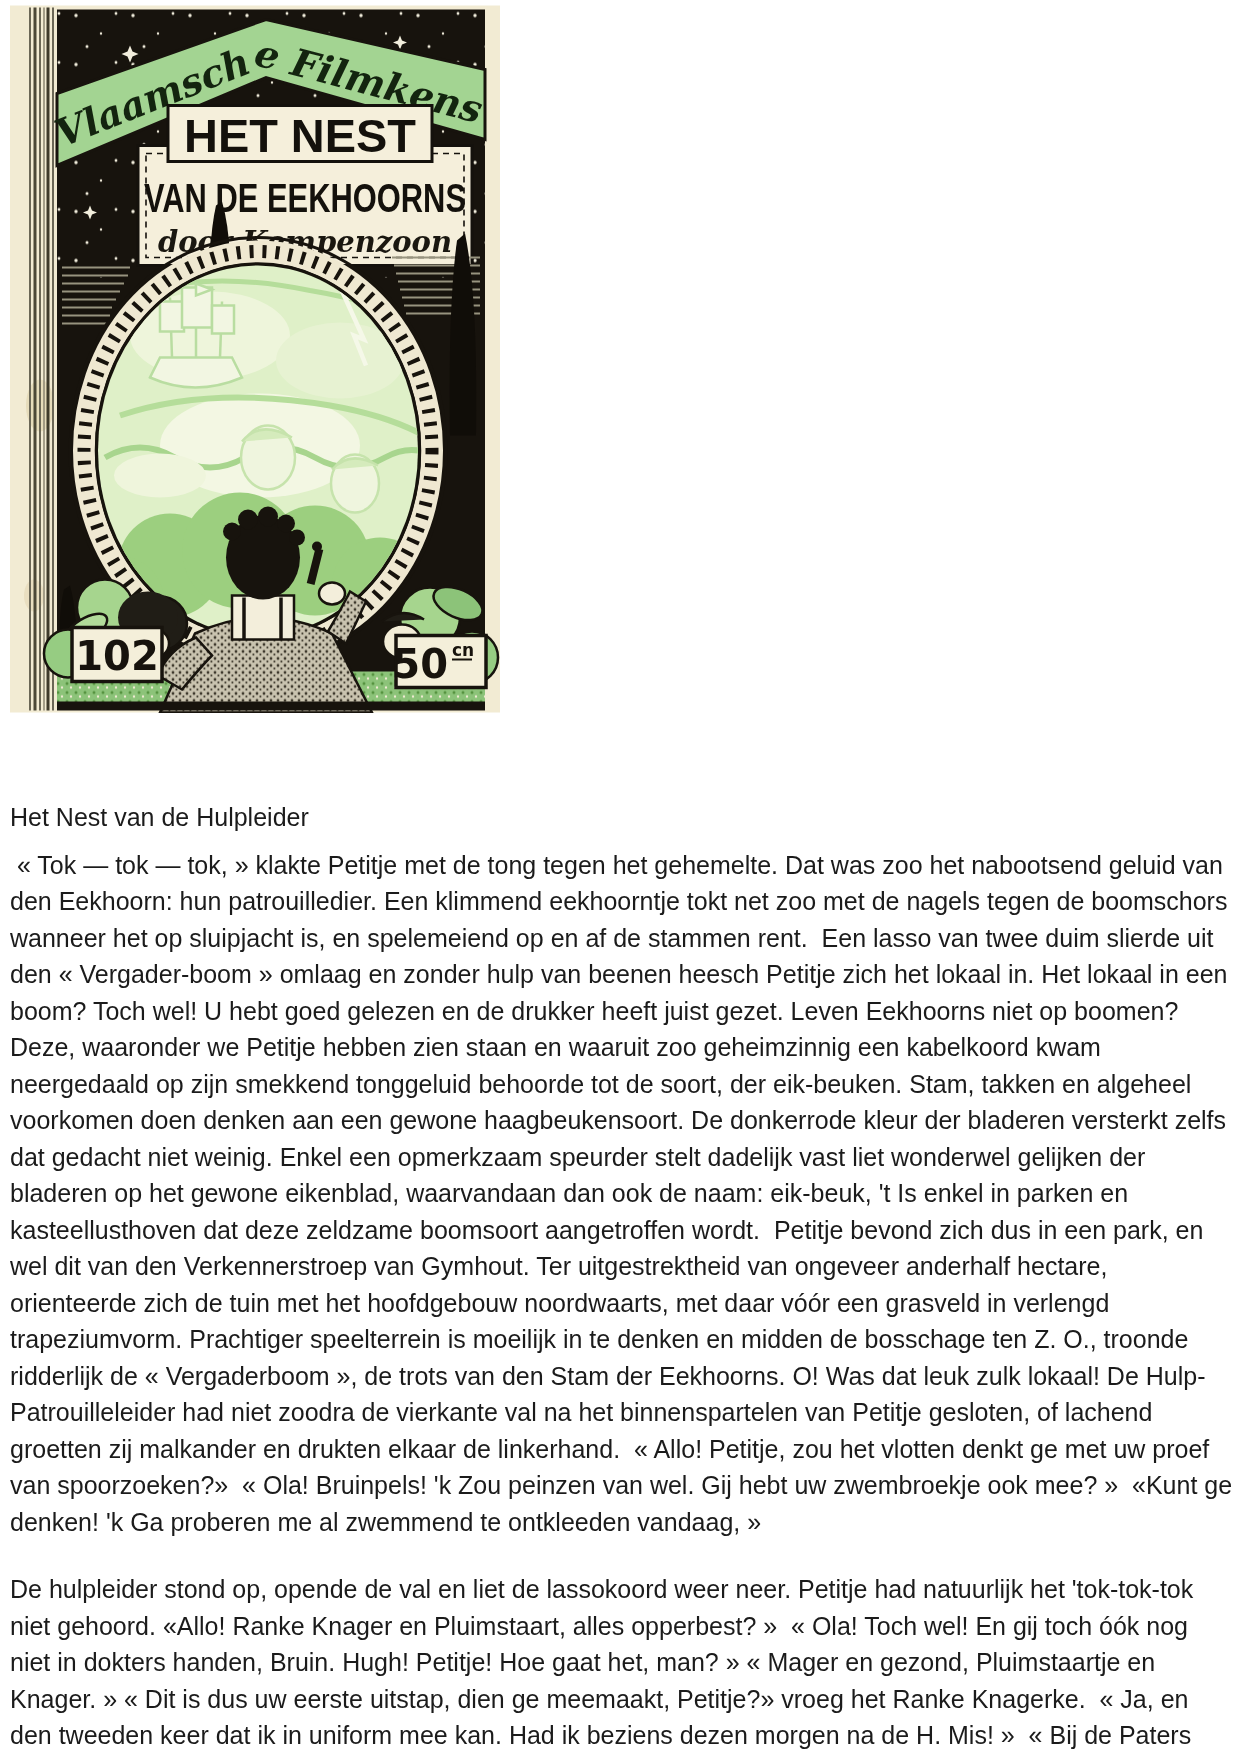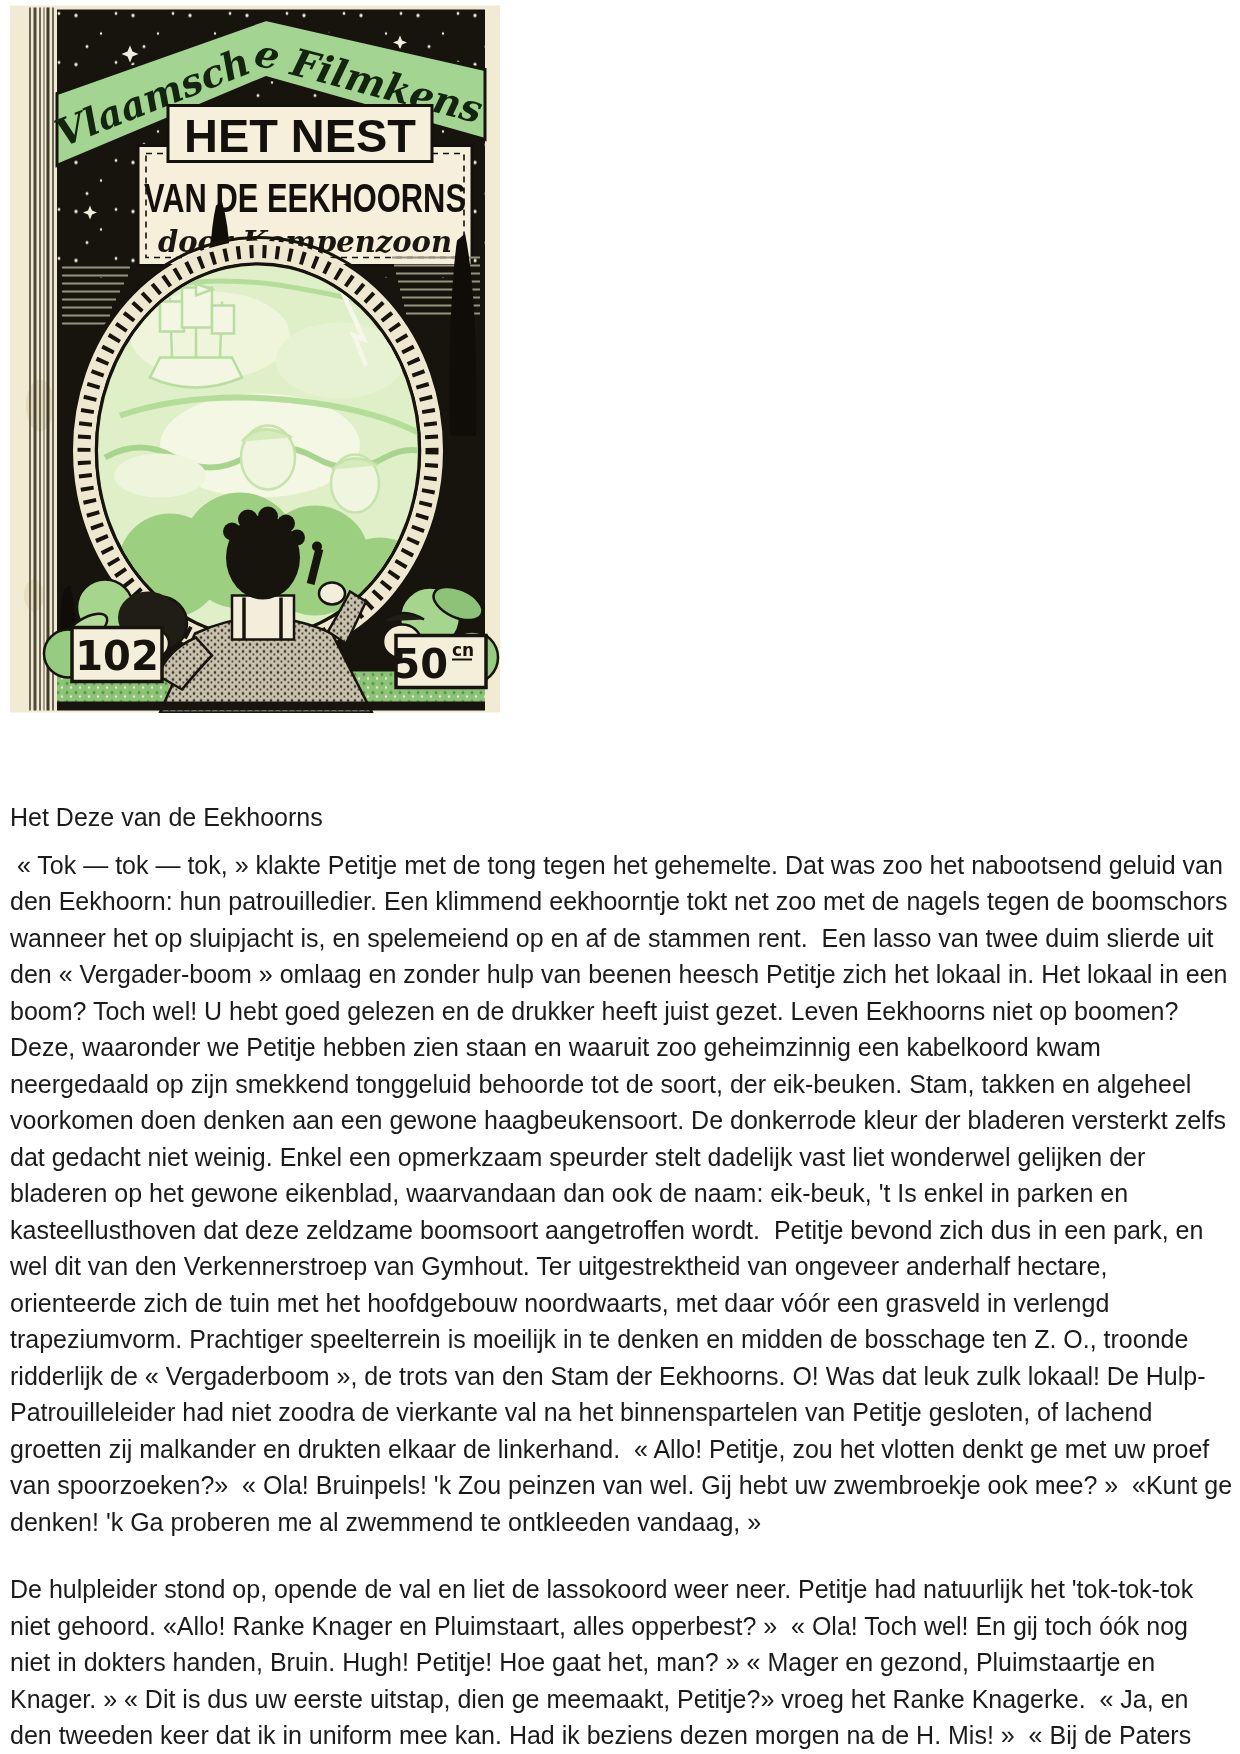--- a/index.html
+++ b/index.html
@@ -207,18 +207,18 @@
         <text class="box-num" x="438" y="672" font-size="40" text-anchor="end">50</text>
         <text class="box-num" x="442" y="650" font-size="17">cn</text>
         <line x1="442" y1="654" x2="462" y2="654" stroke="#17130d" stroke-width="2"></line>
       </g>
 
       <rect x="47" y="696" width="428" height="9" fill="#17130d"></rect>
     </svg>
   </figure>
 
   <main class="article">
-    <p class="title">Het Deze van de Eekhoorns</p>
+    <p class="title">Het Nest van de Hulpleider</p>
     <p class="para1"> « Tok — tok — tok, » klakte Petitje met de tong tegen het gehemelte. Dat was zoo het nabootsend geluid van den Eekhoorn: hun patrouilledier. Een klimmend eekhoorntje tokt net zoo met de nagels tegen de boomschors wanneer het op sluipjacht is, en spelemeiend op en af de stammen rent.  Een lasso van twee duim slierde uit den « Vergader-boom » omlaag en zonder hulp van beenen heesch Petitje zich het lokaal in. Het lokaal in een boom? Toch wel! U hebt goed gelezen en de drukker heeft juist gezet. Leven Eekhoorns niet op boomen?  Deze, waaronder we Petitje hebben zien staan en waaruit zoo geheimzinnig een kabelkoord kwam neergedaald op zijn smekkend tonggeluid behoorde tot de soort, der eik-beuken. Stam, takken en algeheel voorkomen doen denken aan een gewone haagbeukensoort. De donkerrode kleur der bladeren versterkt zelfs dat gedacht niet weinig. Enkel een opmerkzaam speurder stelt dadelijk vast liet wonderwel gelijken der bladeren op het gewone eikenblad, waarvandaan dan ook de naam: eik-beuk, 't Is enkel in parken en kasteellusthoven dat deze zeldzame boomsoort aangetroffen wordt.  Petitje bevond zich dus in een park, en wel dit van den Verkennerstroep van Gymhout. Ter uitgestrektheid van ongeveer anderhalf hectare, orienteerde zich de tuin met het hoofdgebouw noordwaarts, met daar vóór een grasveld in verlengd trapeziumvorm. Prachtiger speelterrein is moeilijk in te denken en midden de bosschage ten Z. O., troonde ridderlijk de « Vergaderboom », de trots van den Stam der Eekhoorns. O! Was dat leuk zulk lokaal! De Hulp-Patrouilleleider had niet zoodra de vierkante val na het binnenspartelen van Petitje gesloten, of lachend groetten zij malkander en drukten elkaar de linkerhand.  « Allo! Petitje, zou het vlotten denkt ge met uw proef van spoorzoeken?»  « Ola! Bruinpels! 'k Zou peinzen van wel. Gij hebt uw zwembroekje ook mee? »  «Kunt ge denken! 'k Ga proberen me al zwemmend te ontkleeden vandaag, »</p>
     <p class="para2">De hulpleider stond op, opende de val en liet de lassokoord weer neer. Petitje had natuurlijk het 'tok-tok-tok niet gehoord. «Allo! Ranke Knager en Pluimstaart, alles opperbest? »  « Ola! Toch wel! En gij toch óók nog niet in dokters handen, Bruin. Hugh! Petitje! Hoe gaat het, man? » « Mager en gezond, Pluimstaartje en Knager. » « Dit is dus uw eerste uitstap, dien ge meemaakt, Petitje?» vroeg het Ranke Knagerke.  « Ja, en den tweeden keer dat ik in uniform mee kan. Had ik beziens dezen morgen na de H. Mis! »  « Bij de Paters geweest? Ik in St.-Pietersparochie. Dat is altijd zoo in 't begin. Bij mij stonden al de jongens uit de straat te gapen alsof ik een wonderjongen geworden was!»  « En bleef het daar maar bij, zei Pluimstaart, in de stad nog al wel, maar als ge in de buitenbuurten komt, schelden en tieren: Paddevinder! Paddenstoel! Ze houden er een heel woordenboek op na! »  « Binnenkort gaat dat wel minderen, dacht de Hulpleider, onze Leider — Vliegende Eekhoorn — wil voorstellen elken Zondag als er uitstap is, in groep de H. Mis te hooren.  'k Vind dat prettiger. »  « O! Ja! lachte het Ranke Knagerke, gedeelde vreugd is dubbele vreugd; gedeelde smart, halve smart!»  « Zulk een foltering is het nu precies ook niet, dat aangegaapt worden. Het is toch vooral maar in 't begin en velen van die jongens zouden heel graag ook een «Pad-de-zoeker of vinder » worden. Wees er maar van</p>
   </main>
 
 </div>
 
 </body></html>

